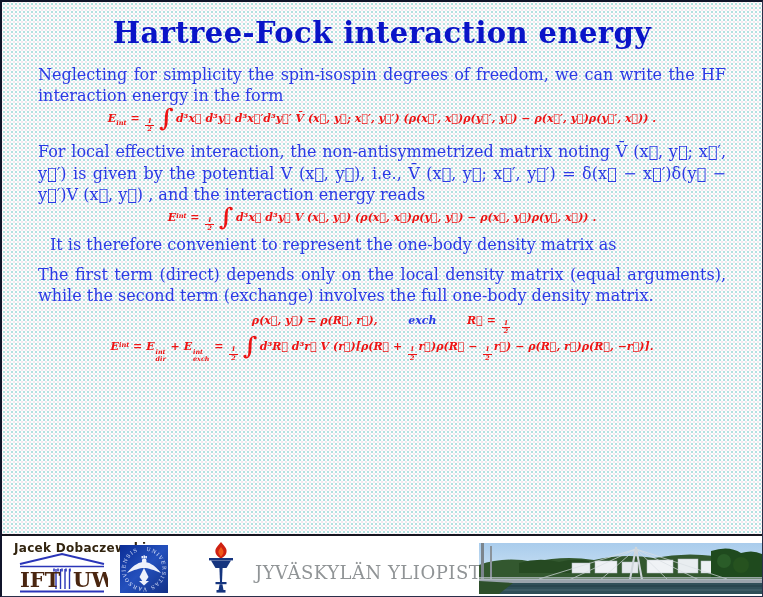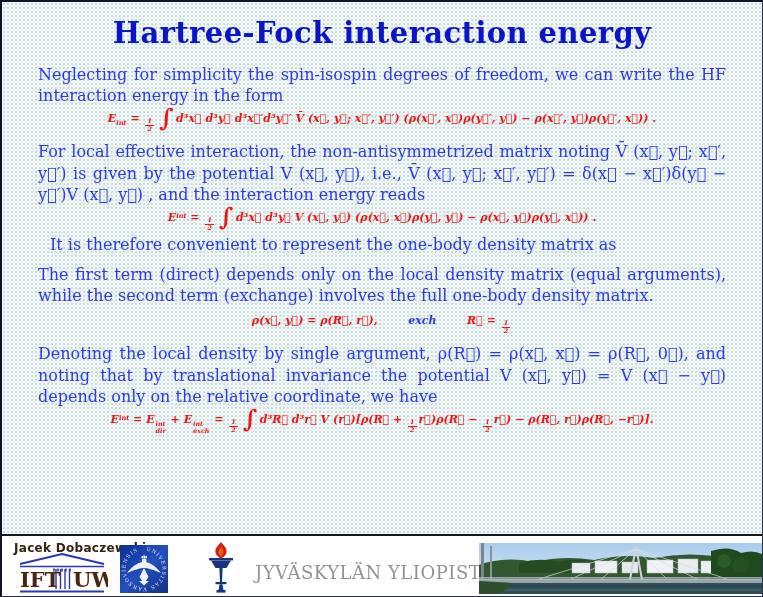--- a/index.html
+++ b/index.html
@@ -62,21 +62,20 @@
 <div class="page">
   <div class="slide">
     <h1 class="title">Hartree-Fock interaction energy</h1>
     <p class="para">Neglecting for simplicity the spin-isospin degrees of freedom, we can write the HF interaction energy in the form</p>
     <div class="equation big"><span class="tk">E</span><span class="tk-sub">int</span><span class="tk"> = </span><span class="tk-frac"><span class="fn">1</span><span class="fd">2</span></span><span class="tk-int">∫</span><span class="tk">d³x⃗ d³y⃗ d³x⃗′d³y⃗′ V̄ (x⃗, y⃗; x⃗′, y⃗′) (ρ(x⃗′, x⃗)ρ(y⃗′, y⃗) − ρ(x⃗′, y⃗)ρ(y⃗′, x⃗)) .</span></div>
     <p class="para m8">For local effective interaction, the non-antisymmetrized matrix noting V̄ (x⃗, y⃗; x⃗′, y⃗′) is given by the potential V (x⃗, y⃗), i.e., V̄ (x⃗, y⃗; x⃗′, y⃗′) = δ(x⃗ − x⃗′)δ(y⃗ − y⃗′)V (x⃗, y⃗) , and the interaction energy reads</p>
     <div class="equation big"><span class="tk">E</span><span class="tk-sup">int</span><span class="tk"> = </span><span class="tk-frac"><span class="fn">1</span><span class="fd">2</span></span><span class="tk-int">∫</span><span class="tk">d³x⃗ d³y⃗ V (x⃗, y⃗) (ρ(x⃗, x⃗)ρ(y⃗, y⃗) − ρ(x⃗, y⃗)ρ(y⃗, x⃗)) .</span></div>
     <p class="para m2">It is therefore convenient to represent the one-body density matrix as</p>
     <p class="para m8">The first term (direct) depends only on the local density matrix (equal arguments), while the second term (exchange) involves the full one-body density matrix.</p>
     <div class="equation"><span class="tk">ρ(x⃗, y⃗) = ρ(R⃗, r⃗),        </span><span class="tk tk-blue">exch</span><span class="tk">        R⃗ = </span><span class="tk-frac"><span class="fn">1</span><span class="fd">2</span></span></div>
-    <p class="para m8">Denoting the local density by single argument, ρ(R⃗) = ρ(x⃗, x⃗) = ρ(R⃗, 0⃗), and noting that by translational invariance the potential V (x⃗, y⃗) = V (x⃗ − y⃗) depends only on the relative coordinate, we have</p>
     <div class="equation big"><span class="tk">E</span><span class="tk-sup">int</span><span class="tk"> = E</span><span class="tk-ss"><span class="sn">int</span><span class="sd">dir</span></span><span class="tk"> + E</span><span class="tk-ss"><span class="sn">int</span><span class="sd">exch</span></span><span class="tk"> = </span><span class="tk-frac"><span class="fn">1</span><span class="fd">2</span></span><span class="tk-int">∫</span><span class="tk">d³R⃗ d³r⃗ V (r⃗)[ρ(R⃗ + </span><span class="tk-frac"><span class="fn">1</span><span class="fd">2</span></span><span class="tk">r⃗)ρ(R⃗ − </span><span class="tk-frac"><span class="fn">1</span><span class="fd">2</span></span><span class="tk">r⃗) − ρ(R⃗, r⃗)ρ(R⃗, −r⃗)].</span></div>
   </div>
 
   <div class="footer">
     <div class="author">Jacek Dobaczewski</div>
 
     <div class="iftuw">
       <svg width="92" height="42" viewBox="0 0 92 42">
         <polyline points="4,13 46,3 88,13" fill="none" stroke="#2a35b8" stroke-width="2"></polyline>
         <line x1="4" y1="15.5" x2="88" y2="15.5" stroke="#2a35b8" stroke-width="1.4"></line>

